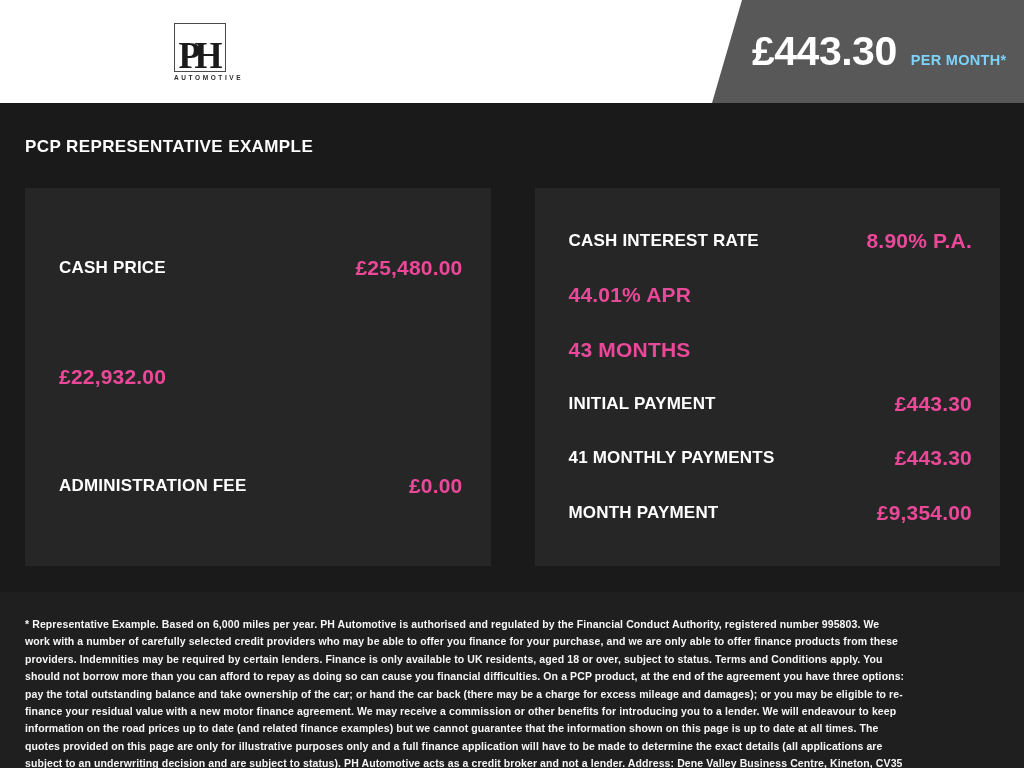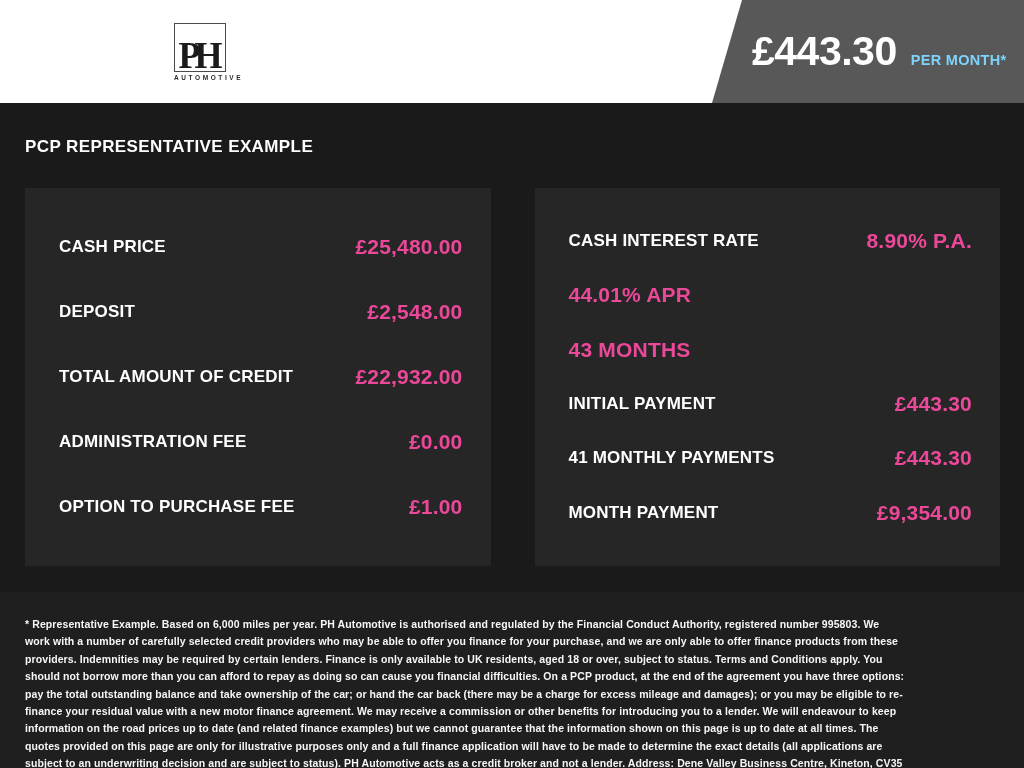--- a/index.html
+++ b/index.html
@@ -103,34 +103,25 @@
     <h1 class="page-title">PCP REPRESENTATIVE EXAMPLE</h1>
 
     <div class="panels">
 
       <section class="panel">
         <div class="row">
           <span class="row-label">CASH PRICE</span>
           <span class="row-value">£25,480.00</span>
         </div>
         <div class="row">
-          <span class="row-label">DEPOSIT</span>
-          <span class="row-value">£2,548.00</span>
-        </div>
-        <div class="row">
-          <span class="row-label">TOTAL AMOUNT OF CREDIT</span>
           <span class="row-value">£22,932.00</span>
         </div>
         <div class="row">
           <span class="row-label">ADMINISTRATION FEE</span>
           <span class="row-value">£0.00</span>
-        </div>
-        <div class="row">
-          <span class="row-label">OPTION TO PURCHASE FEE</span>
-          <span class="row-value">£1.00</span>
         </div>
       </section>
 
       <section class="panel">
         <div class="row">
           <span class="row-label">CASH INTEREST RATE</span>
           <span class="row-value">8.90% P.A.</span>
         </div>
         <div class="row">
           <span class="row-value">44.01% APR</span>

